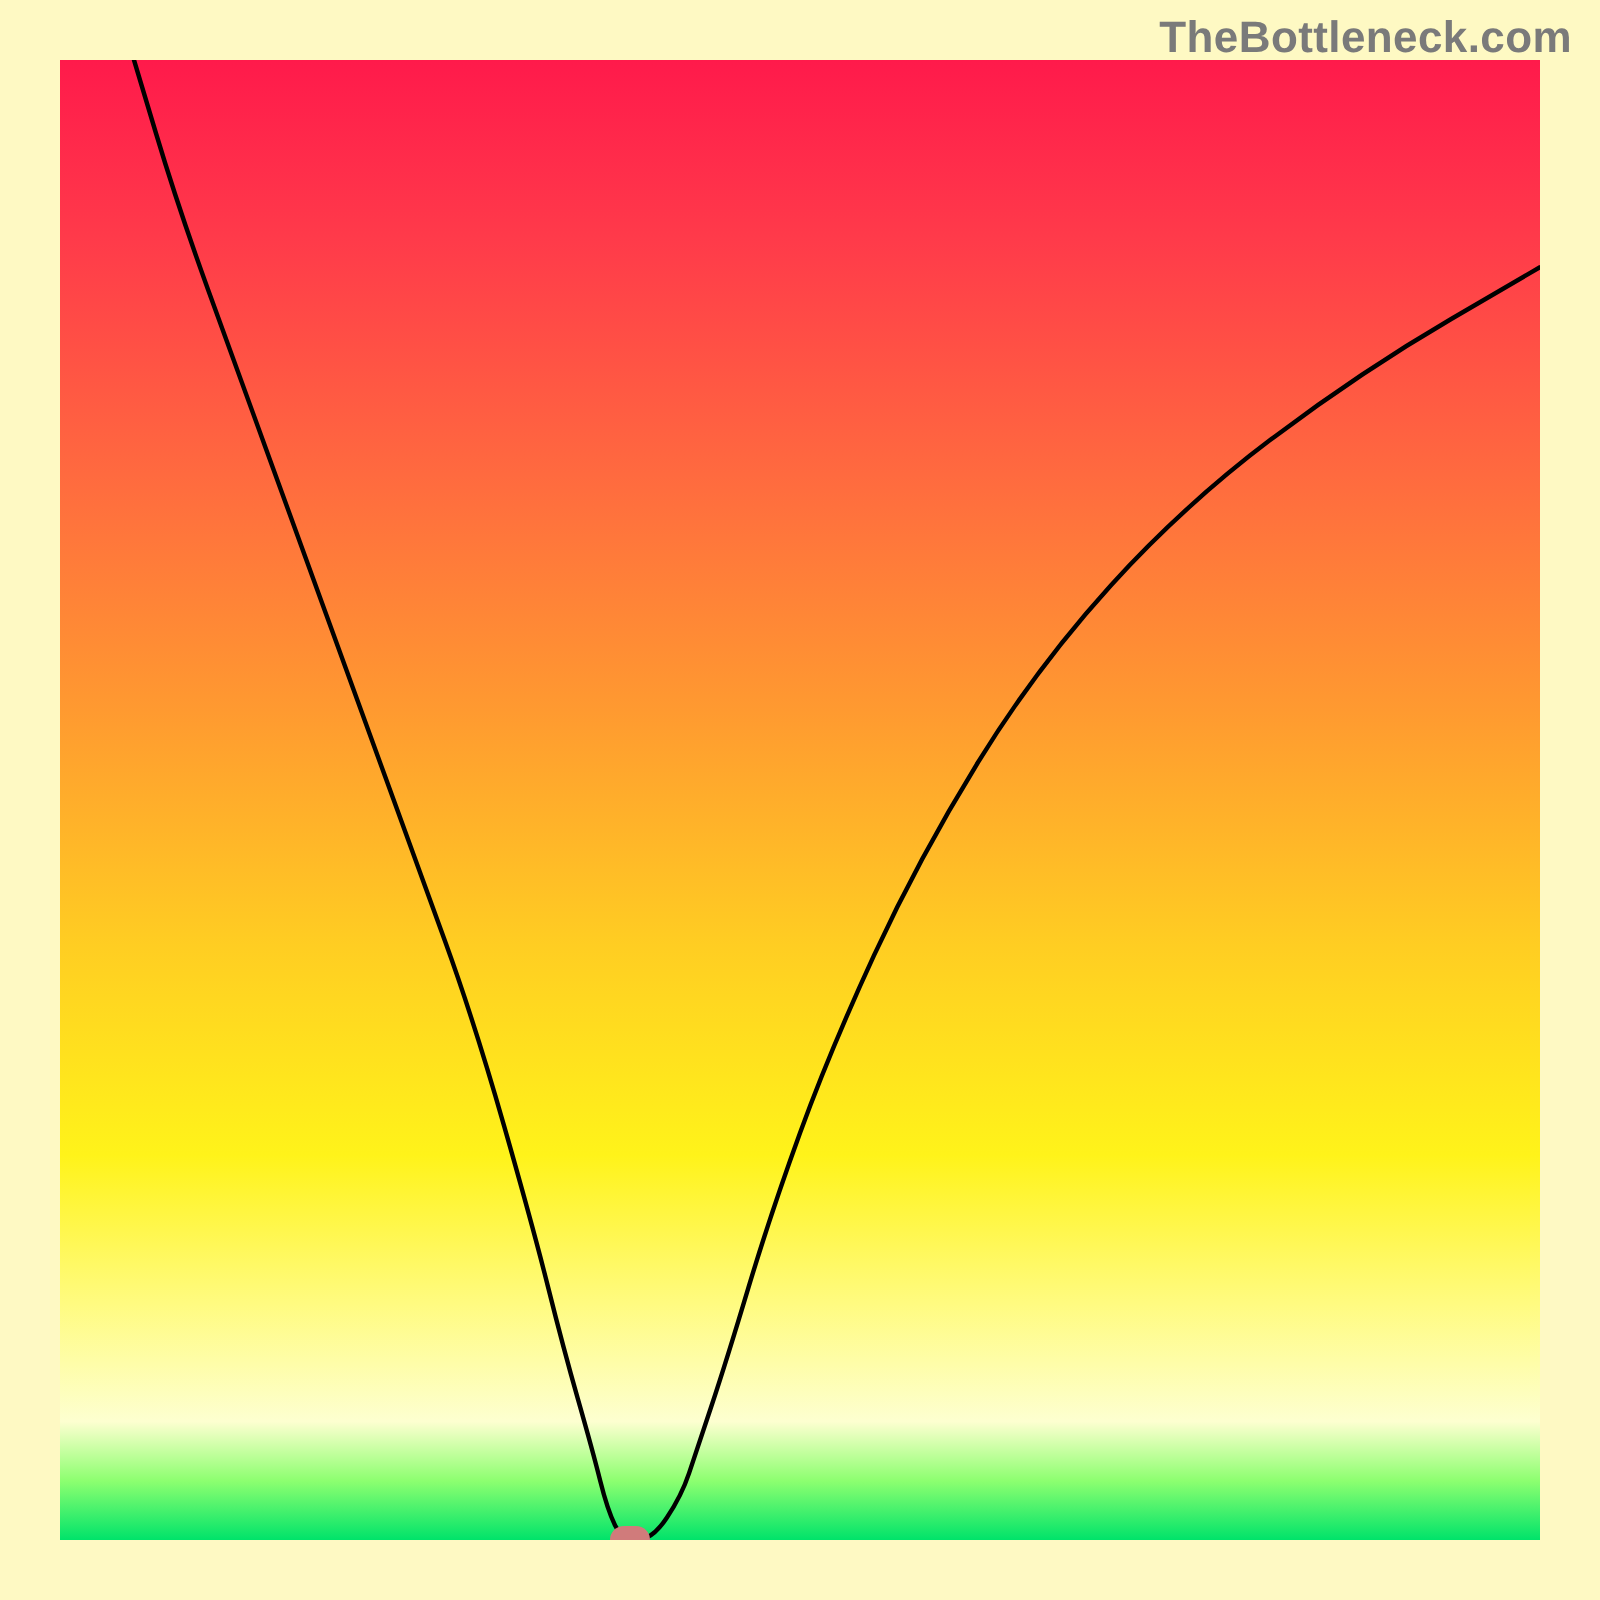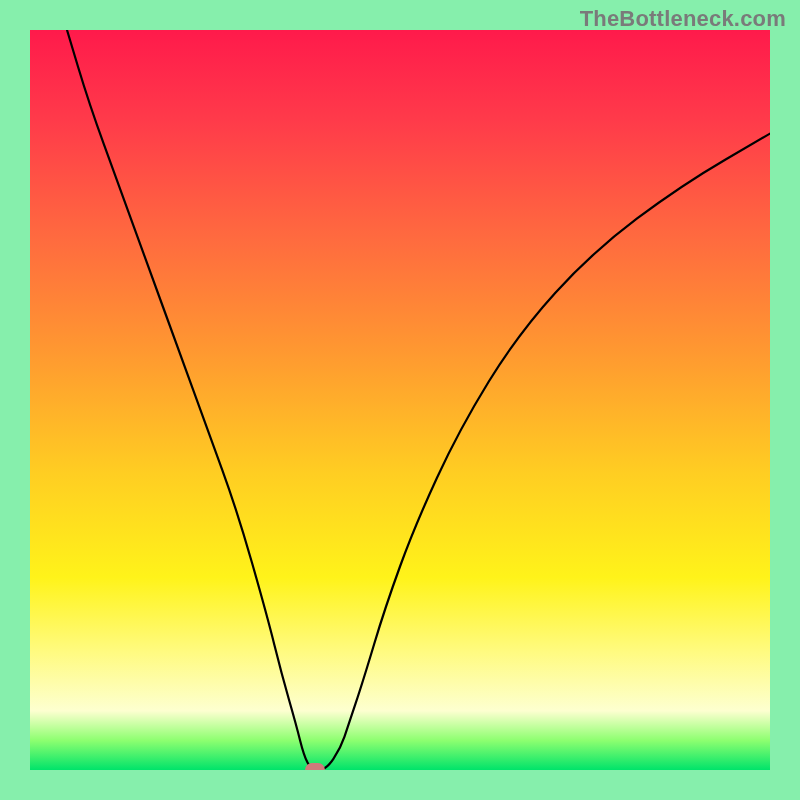--- a/index.html
+++ b/index.html
@@ -1,21 +1,21 @@
 <!DOCTYPE html>
 <html><head>
 <meta charset="utf-8">
 <style>
   * { margin: 0; padding: 0; box-sizing: border-box; }
   html, body { width: 800px; height: 800px; overflow: hidden; background: #000; }
   .frame {
     position: relative;
     width: 800px;
     height: 800px;
-    background: #86efac;
+    background: #fef9c3;
   }
   .watermark {
     position: absolute;
     top: 6px;
     right: 14px;
     font-family: Arial, Helvetica, sans-serif;
     font-size: 22px;
     font-weight: 600;
     color: #7a7a7a;
     letter-spacing: 0.2px;

